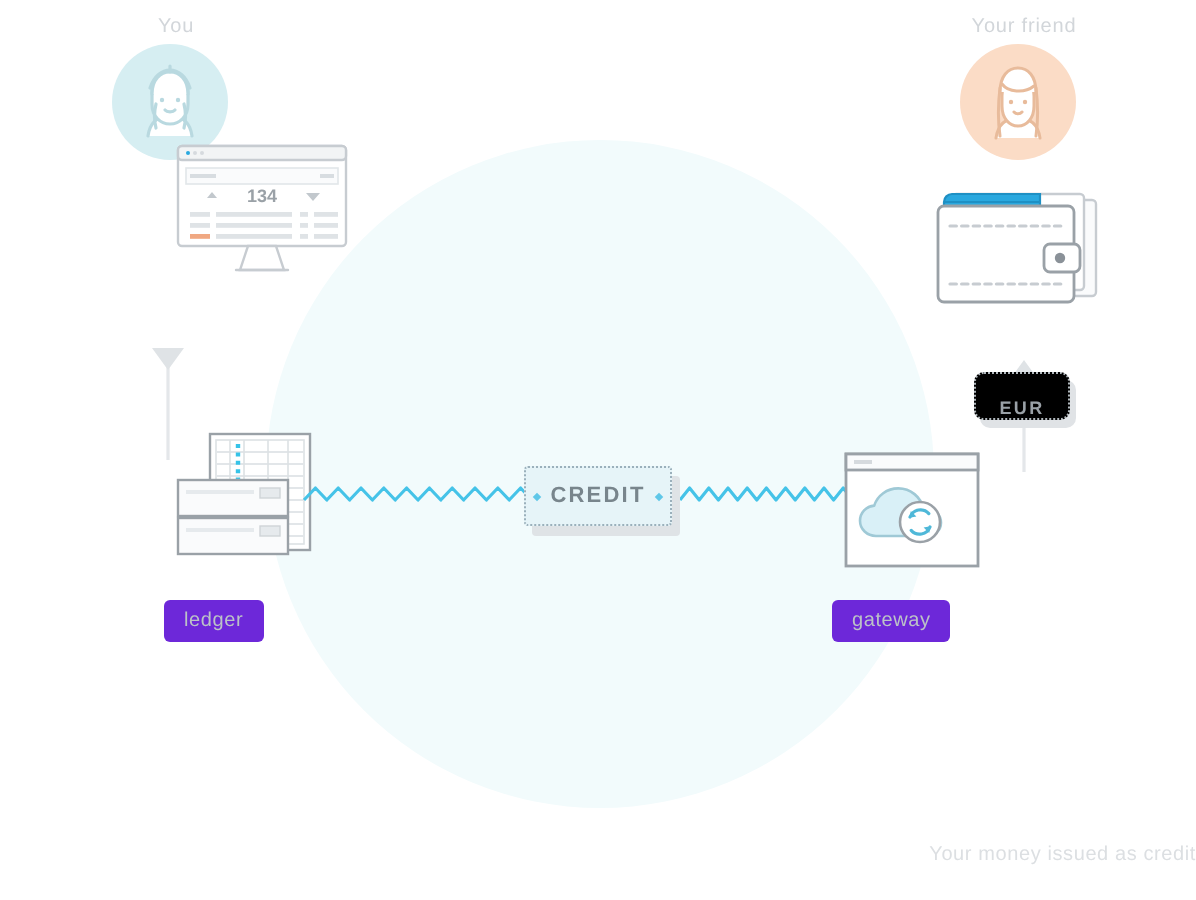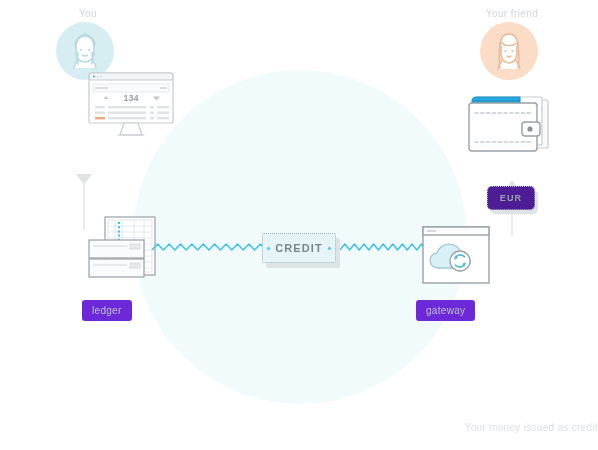--- a/index.html
+++ b/index.html
@@ -66,22 +66,22 @@
   }
 
   
   .eur-wrap{left:487px;top:186px;}
   .eur-shadow{
     position:absolute;left:3px;top:4px;width:48px;height:24px;
     background:#e0e3e6;border-radius:5px;
   }
   .eur-badge{
     position:relative;width:48px;height:24px;box-sizing:border-box;
-    background:#4c1d95;border:1px dotted #b2b9be;border-radius:5px;
-    display:flex;align-items:center;justify-content:center;
+    background:#000000;border:1px dotted #b2b9be;border-radius:5px;
+    display:flex;align-items:flex-end;justify-content:center;
     font-size:9px;font-weight:bold;color:#9aa1a7;letter-spacing:1.2px;
   }
 
   svg{overflow:visible;}
 </style>
 </head>
 <body>
 
 <div id="stage">
 

